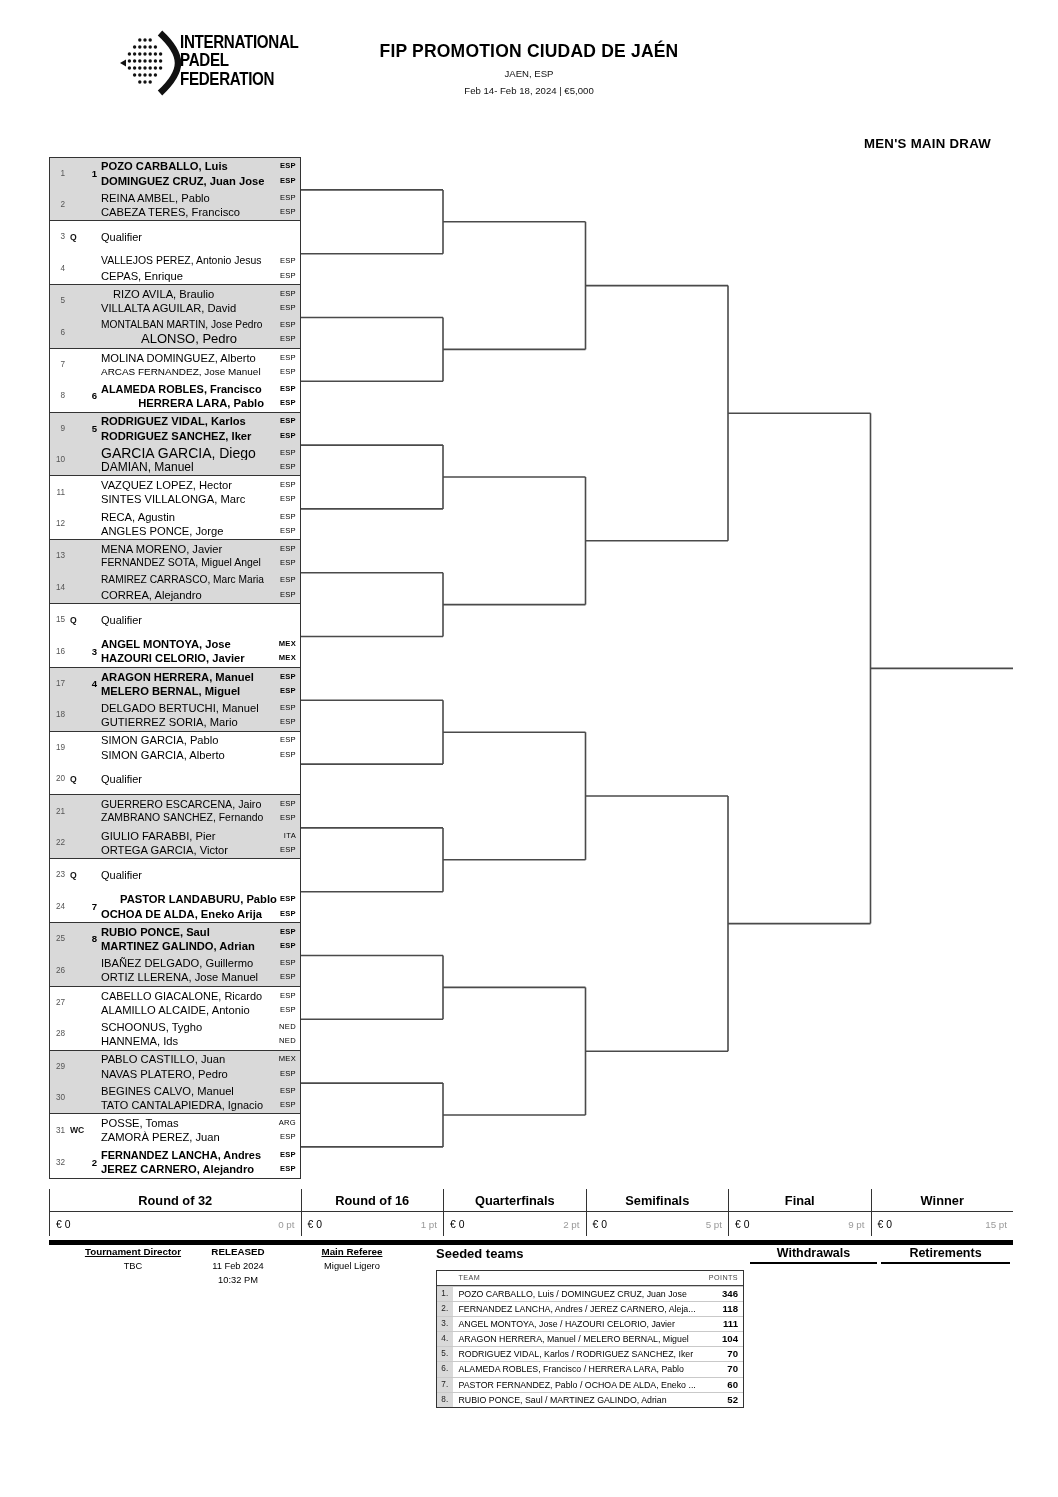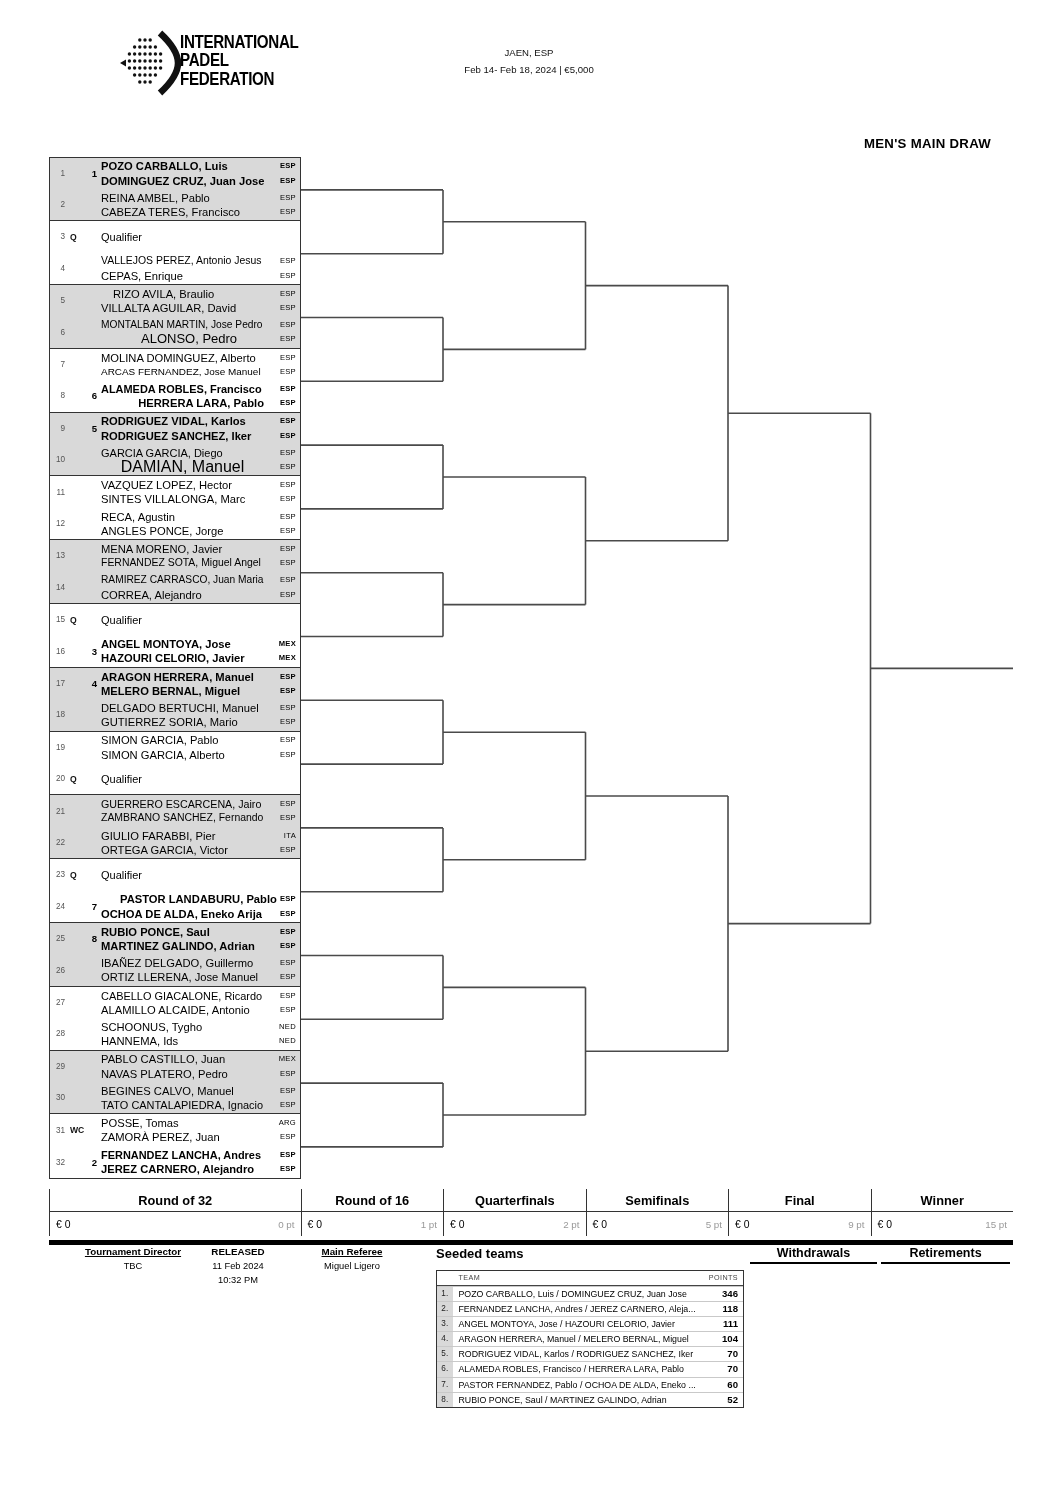--- a/index.html
+++ b/index.html
@@ -131,20 +131,21 @@
   </g>
   <path d="M40 3 C 53 15, 58 24, 58 33 C 58 42, 53 51, 40 63" fill="none" stroke="#111" stroke-width="6.5"></path>
 </svg>
 <div class="logo-text">
   <div>INTERNATIONAL</div>
   <div>PADEL</div>
   <div>FEDERATION</div>
 </div>
 
 <div class="title-block">
+  <div class="event-title">FIP PROMOTION CIUDAD DE JAÉN</div>
   <div class="event-location">JAEN, ESP</div>
   <div class="event-dates">Feb 14- Feb 18, 2024  |  €5,000</div>
 </div>
 
 <div class="draw-label">MEN'S MAIN DRAW</div>
 
 <svg class="bracket-svg" width="1058" height="1497">
     <line x1="300.5" y1="189.9" x2="443" y2="189.9" stroke="#4a4a4a" stroke-width="1.6"></line>
     <line x1="300.5" y1="253.7" x2="443" y2="253.7" stroke="#4a4a4a" stroke-width="1.6"></line>
     <line x1="300.5" y1="317.5" x2="443" y2="317.5" stroke="#4a4a4a" stroke-width="1.6"></line>
@@ -310,22 +311,22 @@
         <div class="codes">
           <span class="code">ESP</span>
           <span class="code">ESP</span>
         </div>
       </div>
       <div class="team-row">
         <span class="num">10</span>
         <span class="tag"></span>
         <span class="seedn"></span>
         <div class="names">
-          <span class="pline fitline" style="font-size: 11px;">GARCIA GARCIA, Diego</span>
-          <span class="pline fitline" style="font-size: 16px; text-align: center;">DAMIAN, Manuel</span>
+          <span class="pline fitline" style="font-size: 14px;">GARCIA GARCIA, Diego</span>
+          <span class="pline fitline" style="font-size: 12px;">DAMIAN, Manuel</span>
         </div>
         <div class="codes">
           <span class="code">ESP</span>
           <span class="code">ESP</span>
         </div>
       </div>
     </div>
     <div class="match-block">
       <div class="team-row">
         <span class="num">11</span>
@@ -366,21 +367,21 @@
         <div class="codes">
           <span class="code">ESP</span>
           <span class="code">ESP</span>
         </div>
       </div>
       <div class="team-row">
         <span class="num">14</span>
         <span class="tag"></span>
         <span class="seedn"></span>
         <div class="names">
-          <span class="pline fitline" style="font-size: 10.2px;">RAMIREZ CARRASCO, Juan Maria</span>
+          <span class="pline fitline" style="font-size: 10.2px;">RAMIREZ CARRASCO, Marc Maria</span>
           <span class="pline fitline" style="font-size: 11.2px;">CORREA, Alejandro</span>
         </div>
         <div class="codes">
           <span class="code">ESP</span>
           <span class="code">ESP</span>
         </div>
       </div>
     </div>
     <div class="match-block">
       <div class="team-row">

